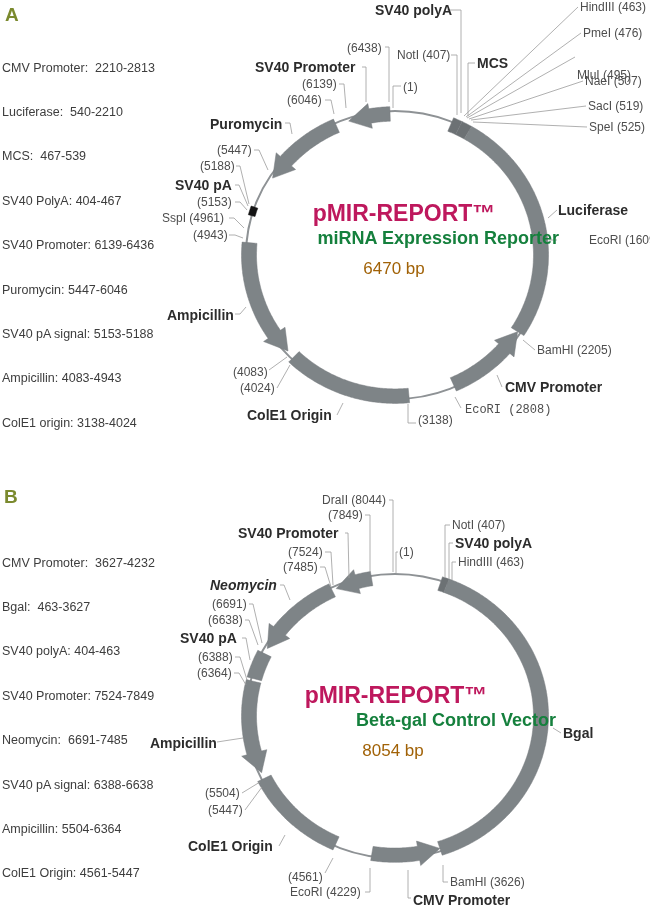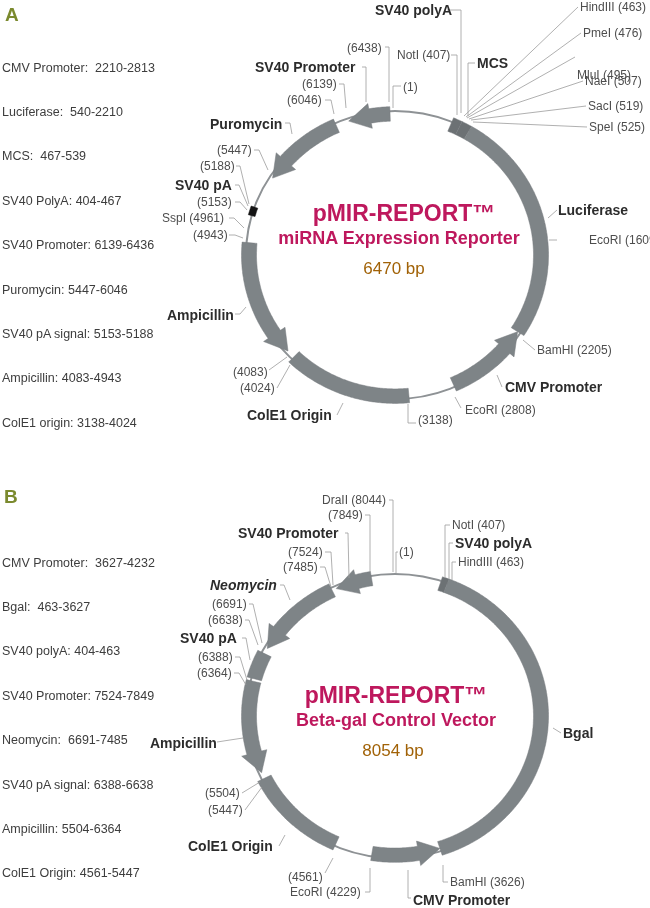--- a/index.html
+++ b/index.html
@@ -5,21 +5,21 @@
   html, body { margin: 0; padding: 0; background: #ffffff; }
   body { width: 650px; height: 908px; position: relative; overflow: hidden;
          font-family: "Liberation Sans", sans-serif; color: #333333; }
   #maps-svg { position: absolute; left: 0; top: 0; width: 650px; height: 908px; }
   .panel-letter { position: absolute; font-weight: bold; font-size: 19px; line-height: 20px; color: #7b8a2e; }
   .legend { position: absolute; left: 2px; font-size: 12.5px; line-height: 14.8px; color: #3d3d3d; white-space: pre; }
   .legend div { height: 14.8px; }
   .bl { position: absolute; font-weight: bold; font-size: 14px; line-height: 14px; color: #2c2c2c; white-space: nowrap; }
   .sl { position: absolute; font-size: 12px; line-height: 12px; color: #4d4d4d; white-space: nowrap; }
   .ctitle { position: absolute; width: 320px; text-align: center; font-weight: bold; font-size: 23px; line-height: 24px; color: #be185d; }
-  .csub { position: absolute; width: 320px; text-align: center; font-weight: bold; font-size: 18px; line-height: 18px; color: #be185d; }
+  .csub { position: absolute; width: 320px; text-align: right; font-weight: bold; font-size: 18px; line-height: 18px; color: #15803d; }
   .csize { position: absolute; width: 200px; text-align: center; font-size: 17px; line-height: 17px; color: #a16207; }
   .leader { fill: none; stroke: #9c9c9c; stroke-width: 0.8; }
 </style>
 </head>
 <body>
 
 <svg id="maps-svg" viewBox="0 0 650 908" xmlns="http://www.w3.org/2000/svg">
   <g>
       <ellipse cx="395" cy="255" rx="149" ry="144.03333333333333" fill="none" stroke="#8e9295" stroke-width="2"></ellipse>
       <polygon points="453.6,117.8 454.8,118.3 456.0,118.8 457.3,119.4 458.5,119.9 459.7,120.4 460.9,121.0 462.1,121.6 455.6,134.6 454.5,134.1 453.4,133.6 452.3,133.1 451.2,132.6 450.1,132.2 448.9,131.7 447.8,131.2" fill="#6c7174" stroke="#767b7e" stroke-width="0.5"></polygon>
@@ -136,21 +136,21 @@
 <div class="sl" style="left:403px; top:81px;">(1)</div>
 <div class="sl" style="left:397px; top:49px;">NotI (407)</div>
 <div class="sl" style="left:580px; top:1px;">HindIII (463)</div>
 <div class="sl" style="left:583px; top:27px;">PmeI (476)</div>
 <div class="sl" style="left:577px; top:51px;margin-top:18px;">MluI (495)</div>
 <div class="sl" style="left:585px; top:75px;">NaeI (507)</div>
 <div class="sl" style="left:588px; top:100px;">SacI (519)</div>
 <div class="sl" style="left:589px; top:121px;">SpeI (525)</div>
 <div class="sl" style="left:560px; top:234px;margin-left:29px;">EcoRI (1609)</div>
 <div class="sl" style="left:537px; top:344px;">BamHI (2205)</div>
-<div class="sl" style="left:465px; top:404px;">EcoRI (2808)</div>
+<div class="sl" style="left:465px; top:404px;font-family:Liberation Mono, monospace;">EcoRI (2808)</div>
 <div class="sl" style="left:418px; top:398px;margin-top:16px;">(3138)</div>
 <div class="sl" style="left:240px; top:382px;">(4024)</div>
 <div class="sl" style="left:233px; top:366px;">(4083)</div>
 <div class="sl" style="left:193px; top:229px;">(4943)</div>
 <div class="sl" style="left:162px; top:212px;">SspI (4961)</div>
 <div class="sl" style="left:197px; top:196px;">(5153)</div>
 <div class="sl" style="left:200px; top:160px;">(5188)</div>
 <div class="sl" style="left:217px; top:144px;">(5447)</div>
 <div class="sl" style="left:287px; top:94px;">(6046)</div>
 <div class="sl" style="left:302px; top:78px;">(6139)</div>

